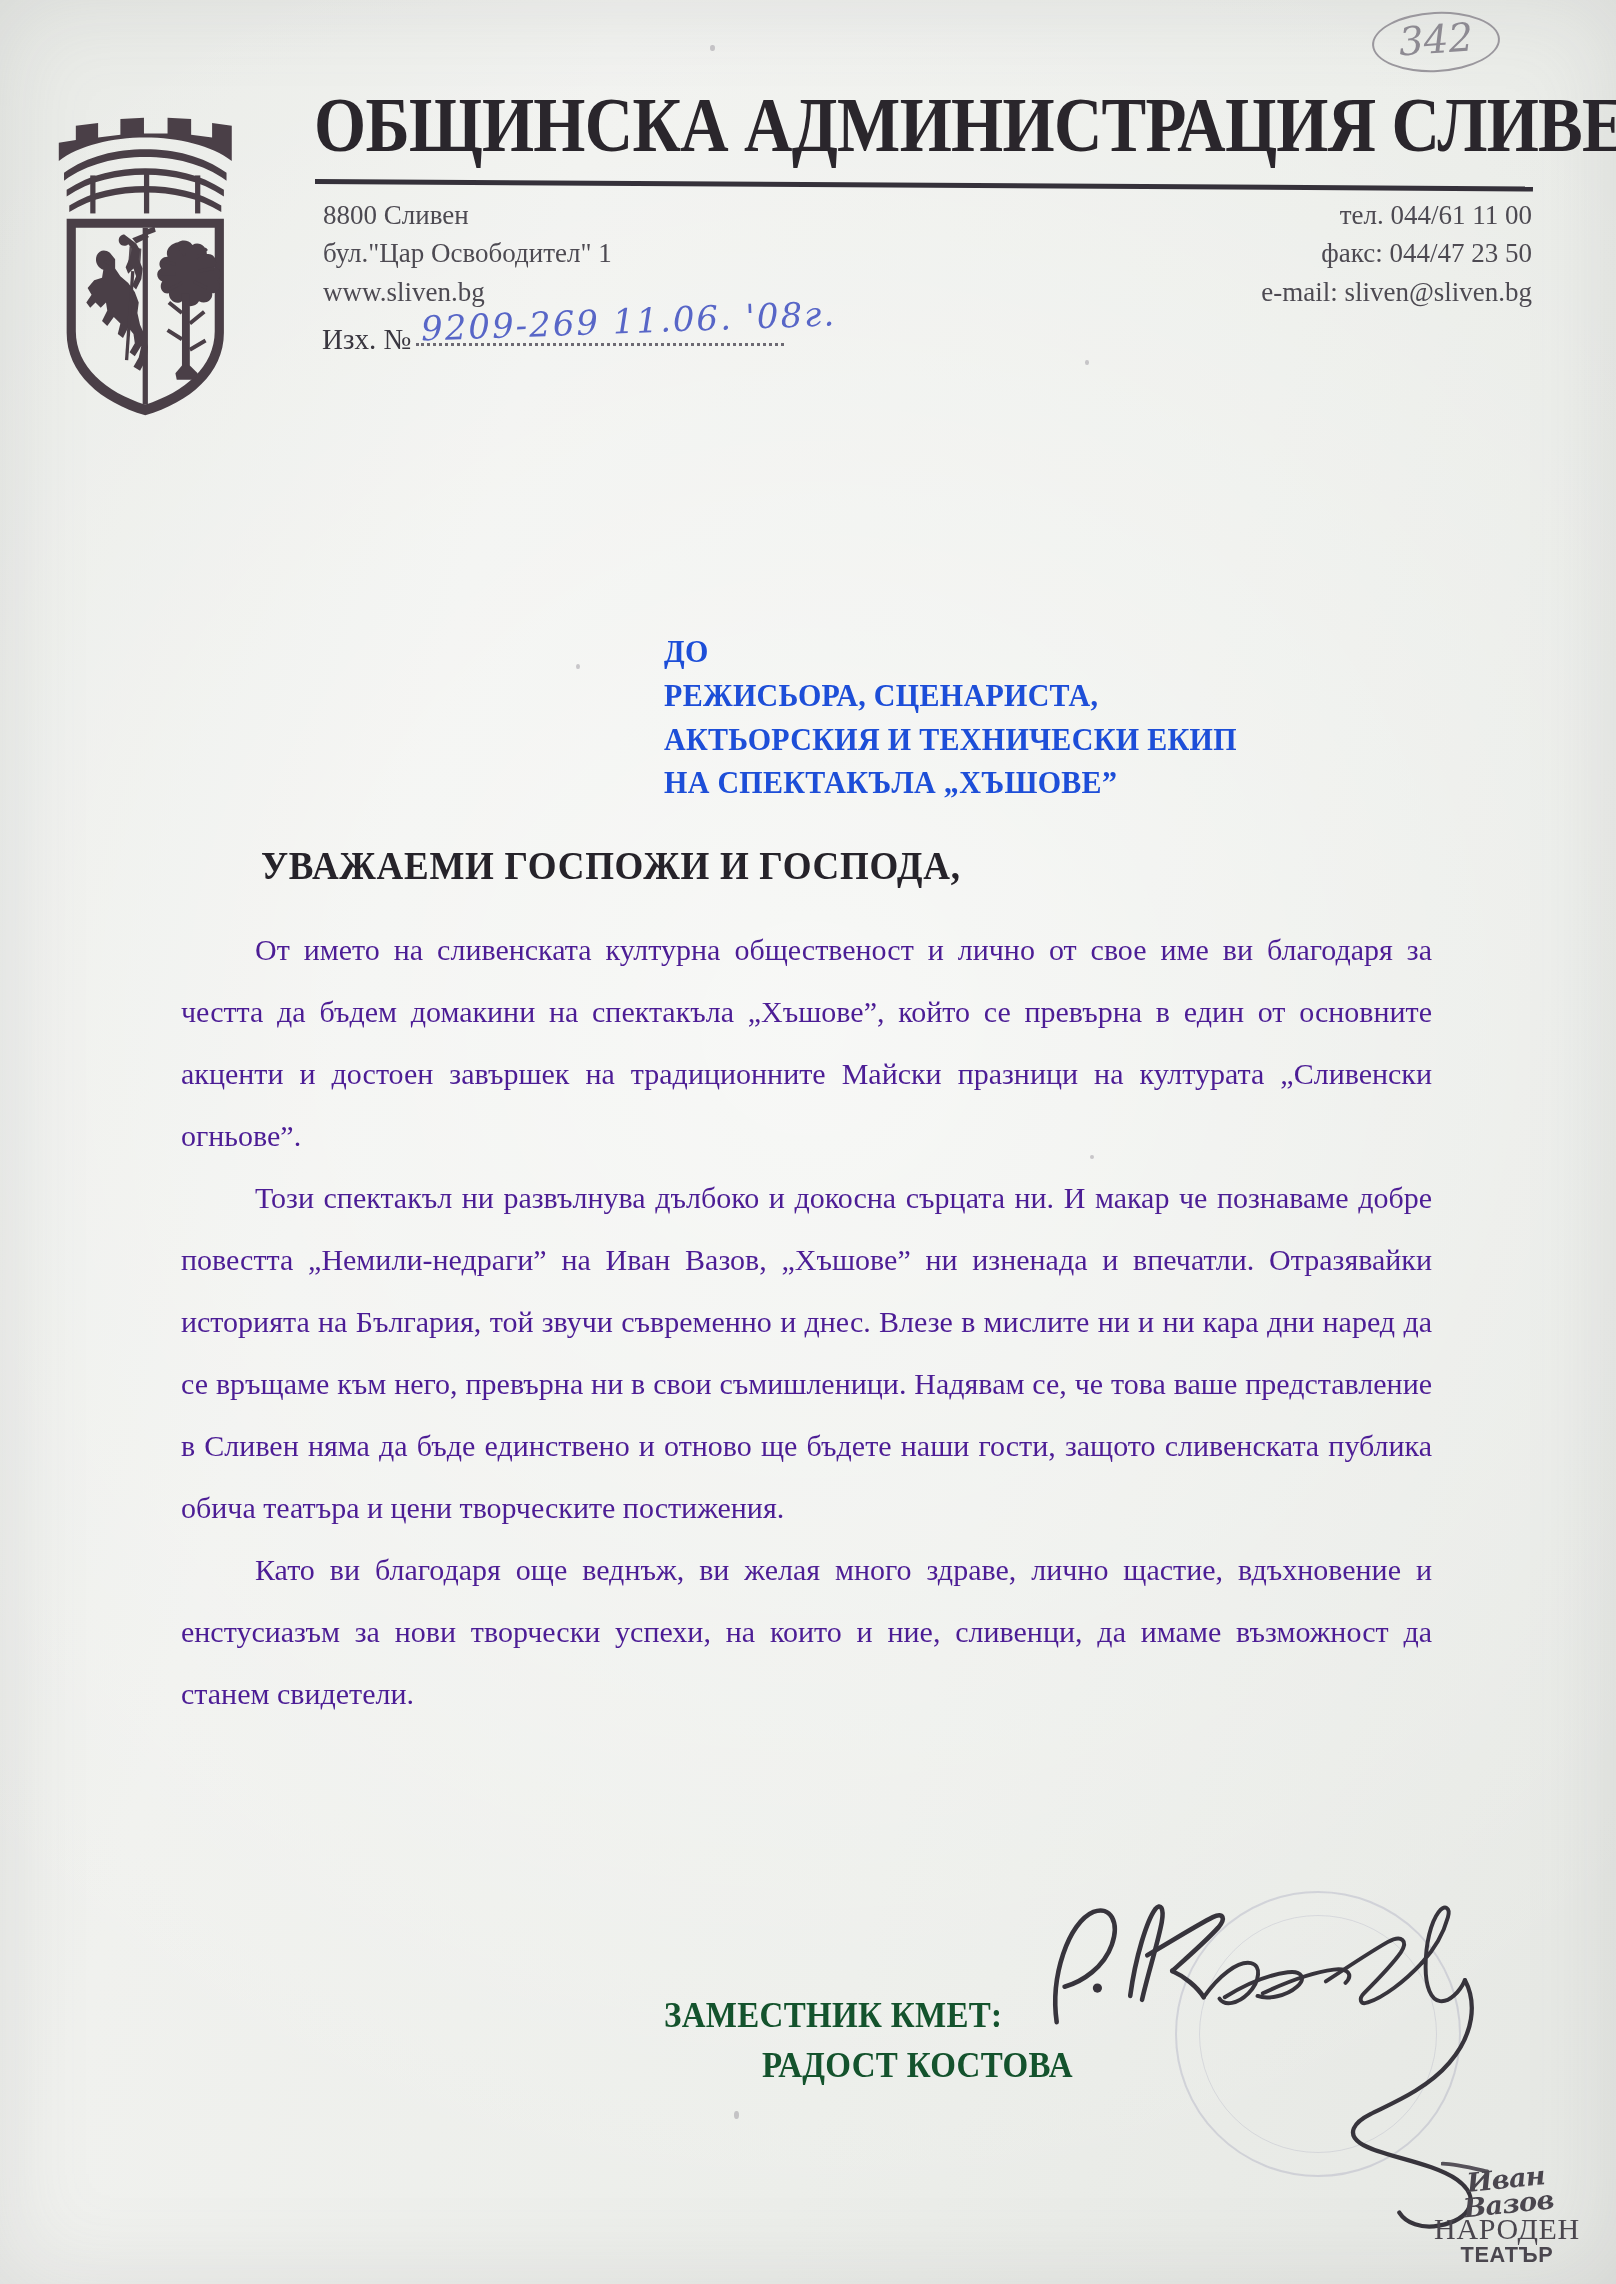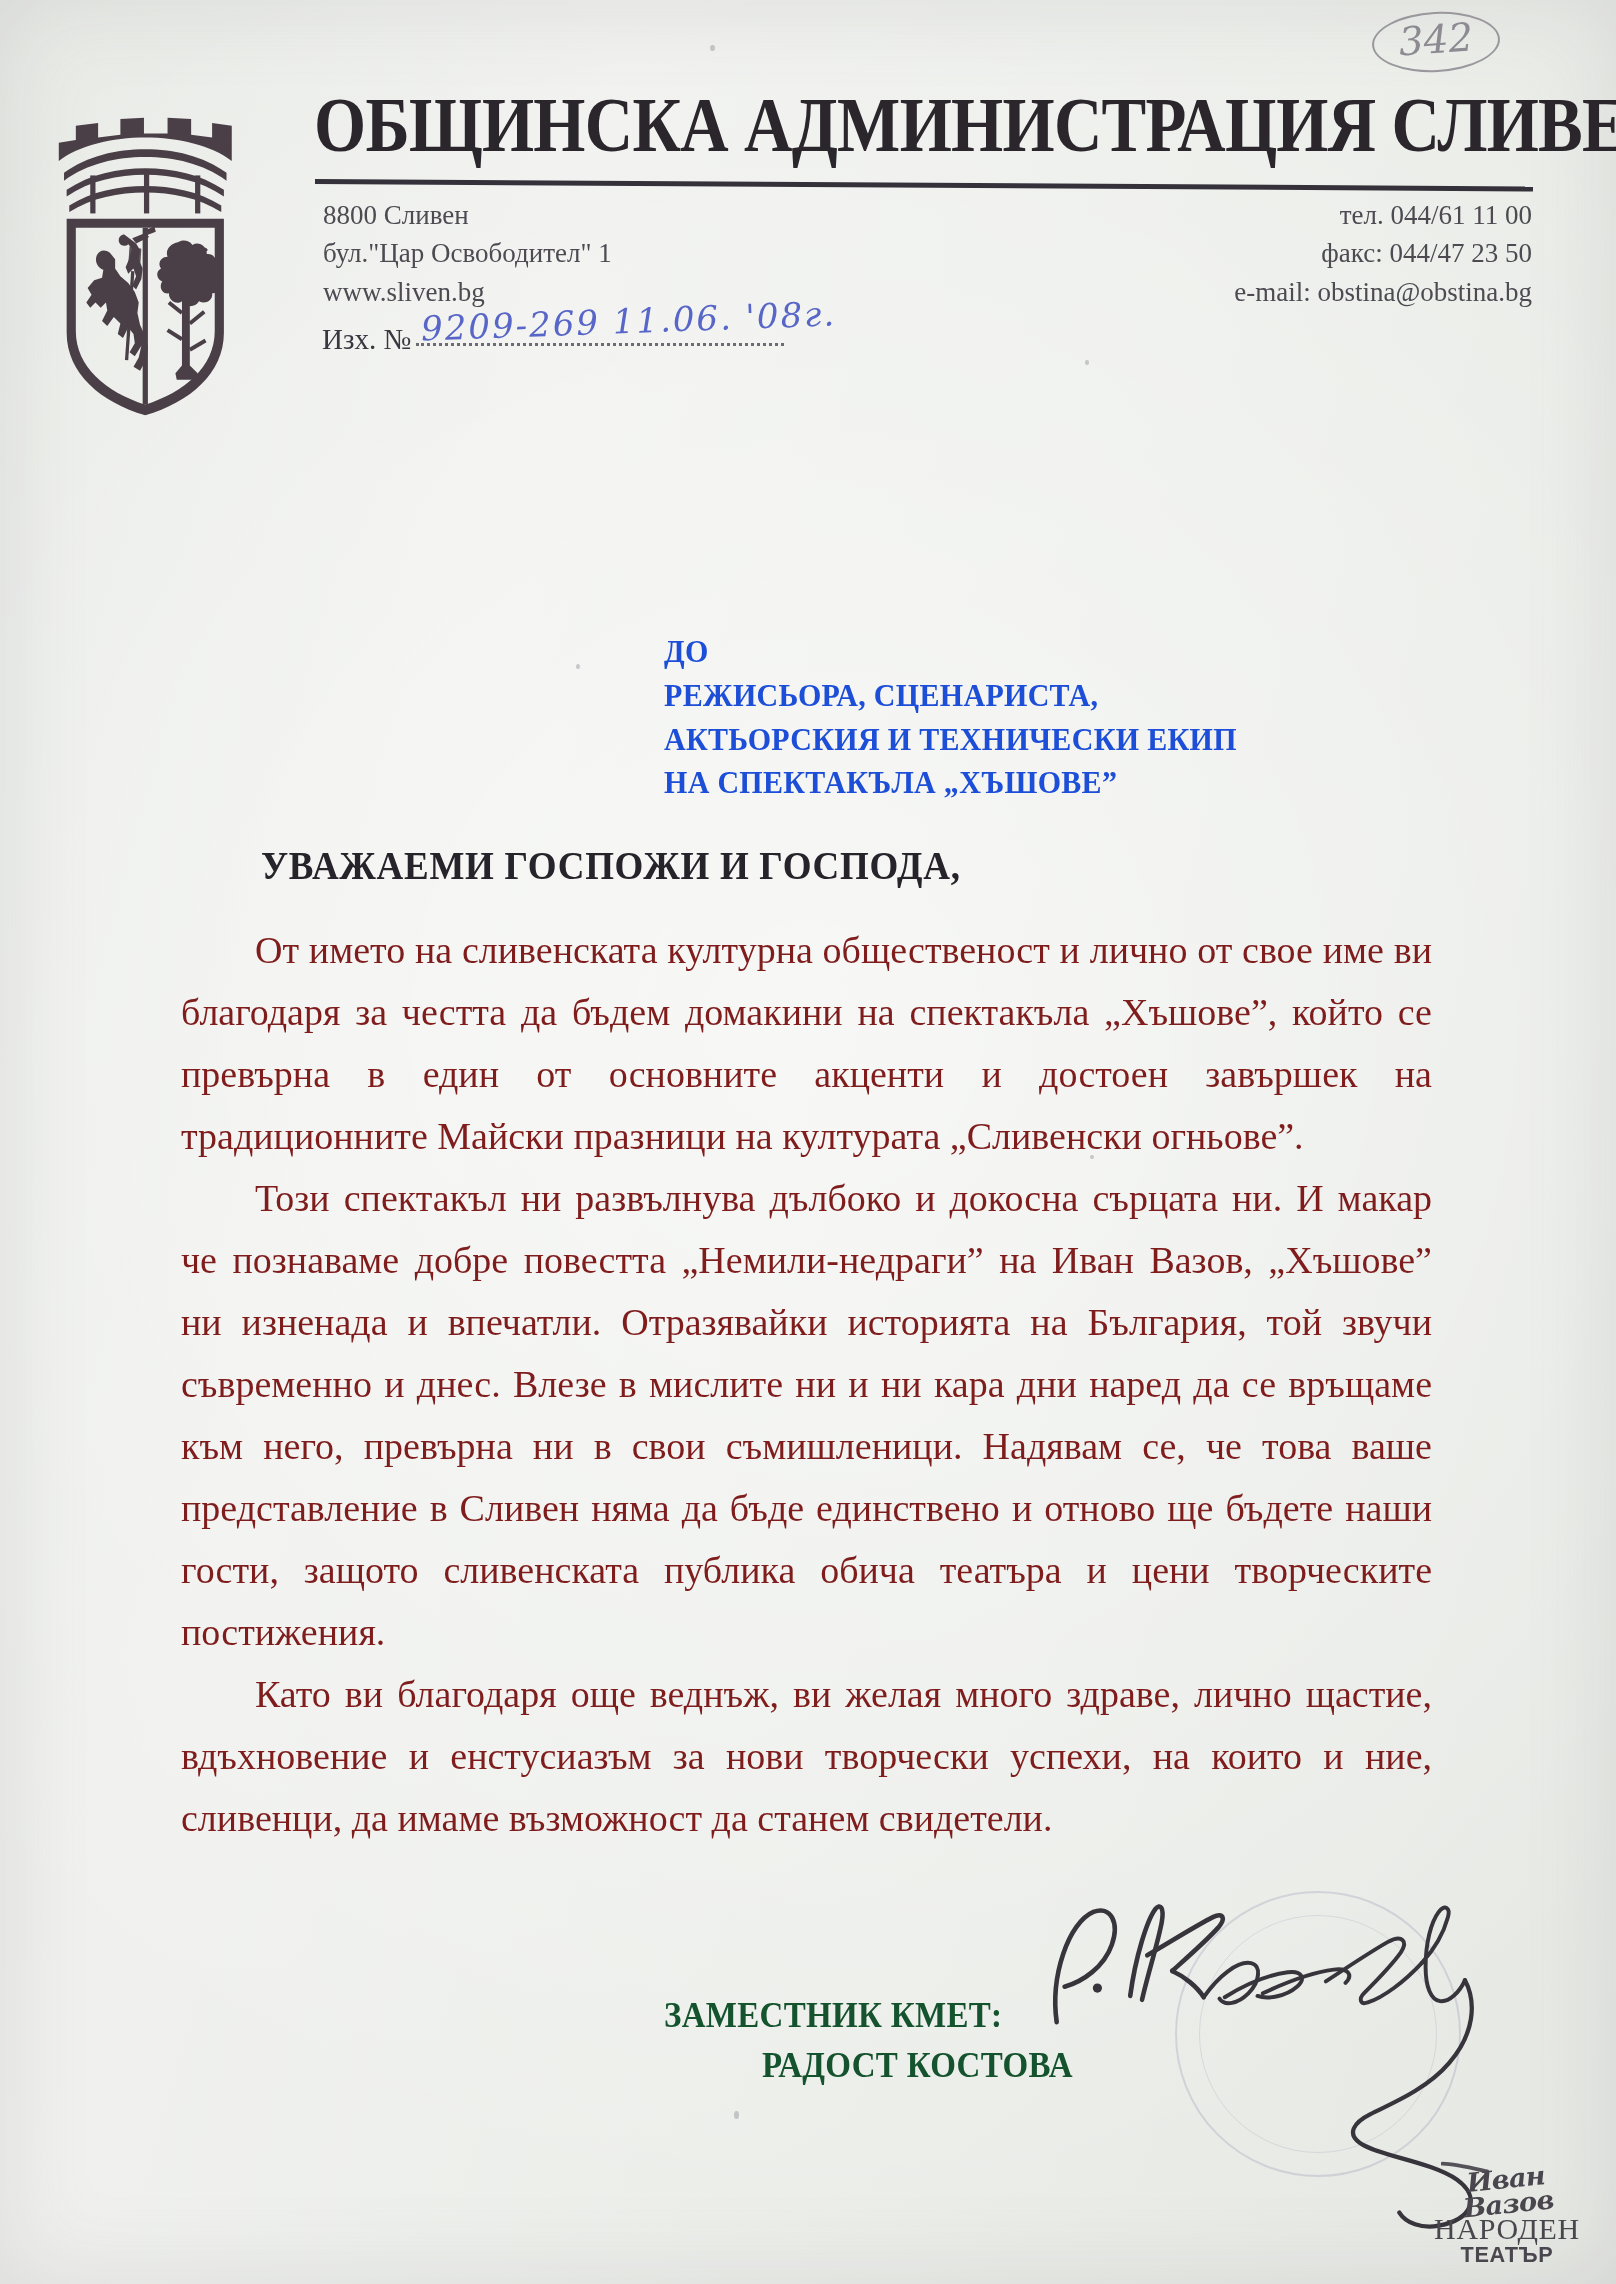--- a/index.html
+++ b/index.html
@@ -171,23 +171,23 @@
     color: #26232a;
     transform: scaleY(1.08);
     transform-origin: left top;
   }
 
   .body-text {
     position: absolute;
     left: 181px;
     top: 919px;
     width: 1251px;
-    font-size: 38px;
+    font-size: 30px;
     line-height: 62px;
-    color: #7f1d1d;
+    color: #4c1d95;
   }
   .para {
     margin: 0 0 0 0;
     text-align: justify;
     text-align-last: left;
     text-indent: 74px;
     hyphens: none;
   }
   .para + .para { margin-top: 0; }
 
@@ -333,21 +333,21 @@
 
     <div class="addr-left">
       <div>8800 Сливен</div>
       <div>бул."Цар Освободител" 1</div>
       <div>www.sliven.bg</div>
     </div>
 
     <div class="addr-right">
       <div>тел. 044/61 11 00</div>
       <div>факс: 044/47 23 50</div>
-      <div>e-mail: obstina@obstina.bg</div>
+      <div>e-mail: sliven@sliven.bg</div>
     </div>
 
     <div class="refline">
       <span>Изх. №</span><span class="ref-dots"></span>
     </div>
     <div class="ref-hand">9209-269  11.06. '08г.</div>
 
     <div class="corner-num">
       <div class="oval"></div>
       <div class="txt">342</div>

